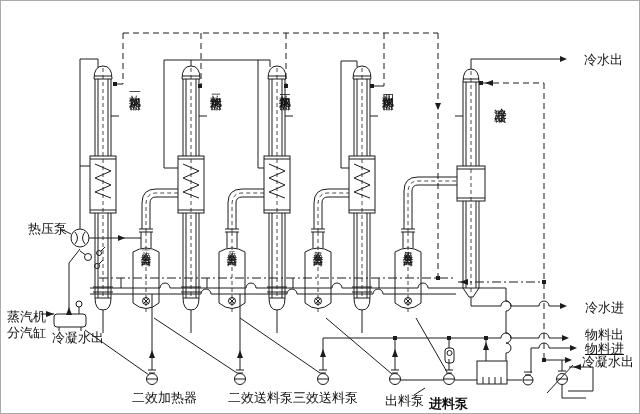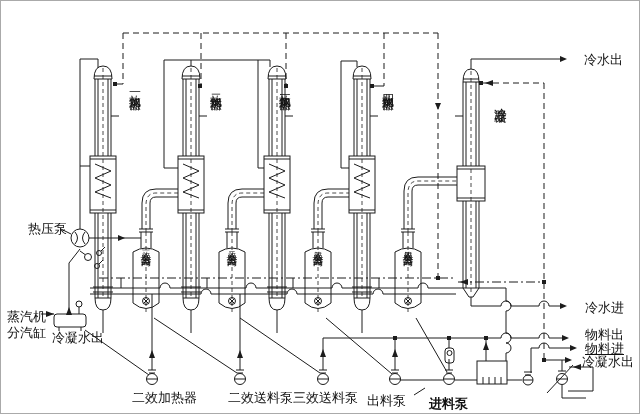--- a/index.html
+++ b/index.html
@@ -424,21 +424,21 @@
   <div class="lbl f13" style="left:27px;top:220px;text-align:right;">热压泵</div>
   <div class="lbl f13" style="left:6px;top:308px;">
     <div>蒸汽机</div>
     <div>分汽缸</div>
   </div>
   <div class="lbl f13" style="left:51px;top:329px;">冷凝水出</div>
 
   <div class="lbl f13" style="left:131px;top:389px;">二效加热器</div>
   <div class="lbl f13" style="left:227px;top:389px;">二效送料泵</div>
   <div class="lbl f13" style="left:292px;top:389px;">三效送料泵</div>
-  <div class="lbl f13" style="left:366px;top:392px;">出料泵</div>
+  <div class="lbl f13" style="left:384px;top:392px;">出料泵</div>
   <div class="lbl f13" style="left:428px;top:395px;font-weight:bold;">进料泵</div>
 
   <div class="lbl f13" style="left:583px;top:51px;">冷水出</div>
   <div class="lbl f13" style="left:584px;top:299px;">冷水进</div>
   <div class="lbl f13" style="left:584px;top:326px;">物料出</div>
   <div class="lbl f13" style="left:584px;top:340px;text-decoration:underline;">物料进</div>
   <div class="lbl f13" style="left:581px;top:353px;">冷凝水出</div>
 </div>
 
 </body></html>

